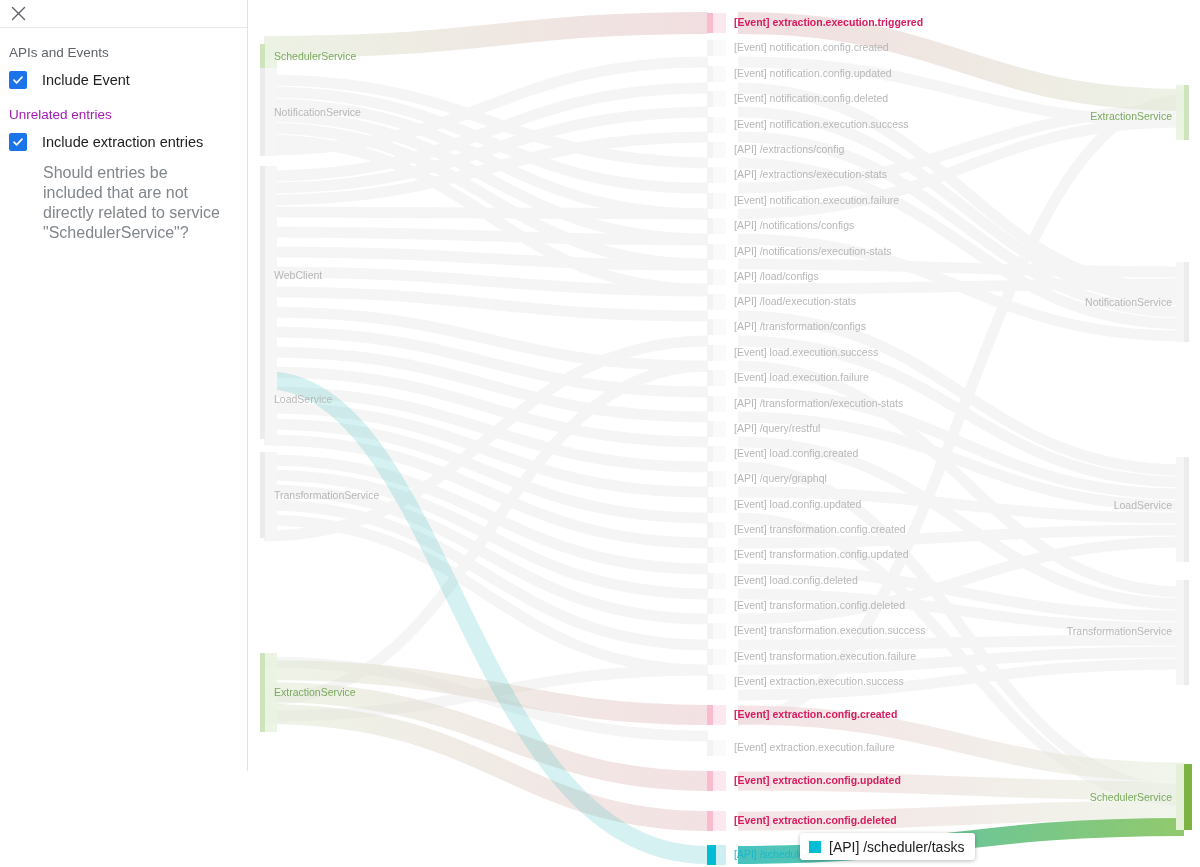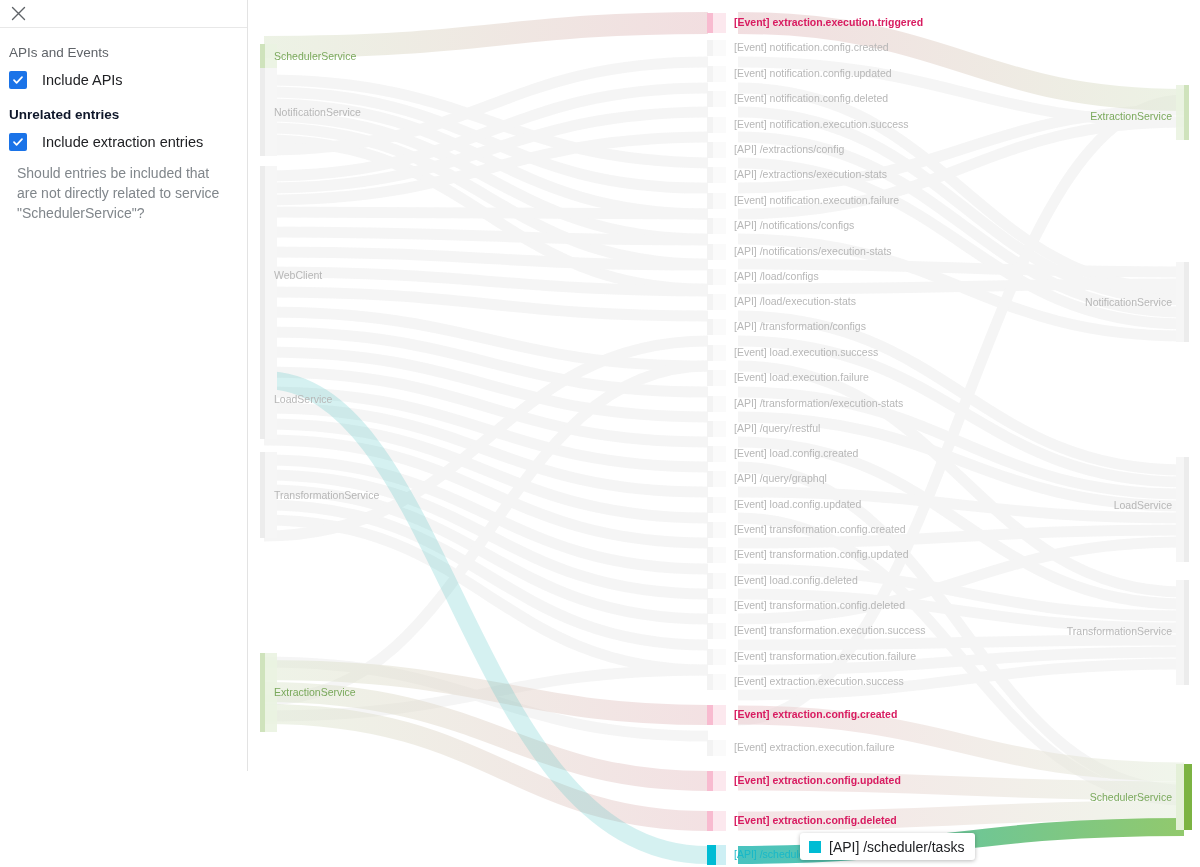--- a/index.html
+++ b/index.html
@@ -35,21 +35,21 @@
   #close-btn svg { display:block; }
 
   .section-title {
     font-size: 13.5px;
     color: #5f6368;
     padding: 0 0 0 9px;
     margin-top: 17px;
     margin-bottom: 10px;
     line-height: 16px;
   }
-  .section-title.accent { color: #0f172a; font-weight: bold; }
+  .section-title.accent { color: #a21caf; }
 
   .check-row {
     display: flex; align-items: center;
     padding-left: 9px;
     margin-bottom: 18px;
     cursor: pointer;
   }
   .check-row:last-of-type { margin-bottom: 0; }
   .cbox {
     width: 18px; height: 18px;
@@ -59,24 +59,24 @@
     flex: 0 0 18px;
   }
   .cbox svg { display: block; }
   .check-label {
     margin-left: 15px;
     font-size: 14.5px;
     color: #202124;
     line-height: 18px;
   }
   .help-text {
-    padding-left: 17px;
+    padding-left: 43px;
     padding-right: 16px;
     margin-top: -6px;
-    font-size: 14px;
+    font-size: 16px;
     line-height: 20px;
     color: #80868b;
   }
 
   
   #chart-wrap {
     position: relative;
     flex: 1 1 auto;
     height: 867px;
     background: #ffffff;
@@ -135,21 +135,21 @@
     </div>
 
     <div class="section-title">APIs and Events</div>
 
     <div class="check-row">
       <span class="cbox">
         <svg width="12" height="12" viewBox="0 0 12 12" aria-hidden="true">
           <path d="M2 6.2 L4.6 8.8 L10 3.2" stroke="#ffffff" stroke-width="1.7" fill="none" stroke-linecap="round" stroke-linejoin="round"></path>
         </svg>
       </span>
-      <span class="check-label">Include APIs</span>
+      <span class="check-label">Include Event</span>
     </div>
 
 
     <div class="section-title accent">Unrelated entries</div>
 
     <div class="check-row">
       <span class="cbox">
         <svg width="12" height="12" viewBox="0 0 12 12" aria-hidden="true">
           <path d="M2 6.2 L4.6 8.8 L10 3.2" stroke="#ffffff" stroke-width="1.7" fill="none" stroke-linecap="round" stroke-linejoin="round"></path>
         </svg>

